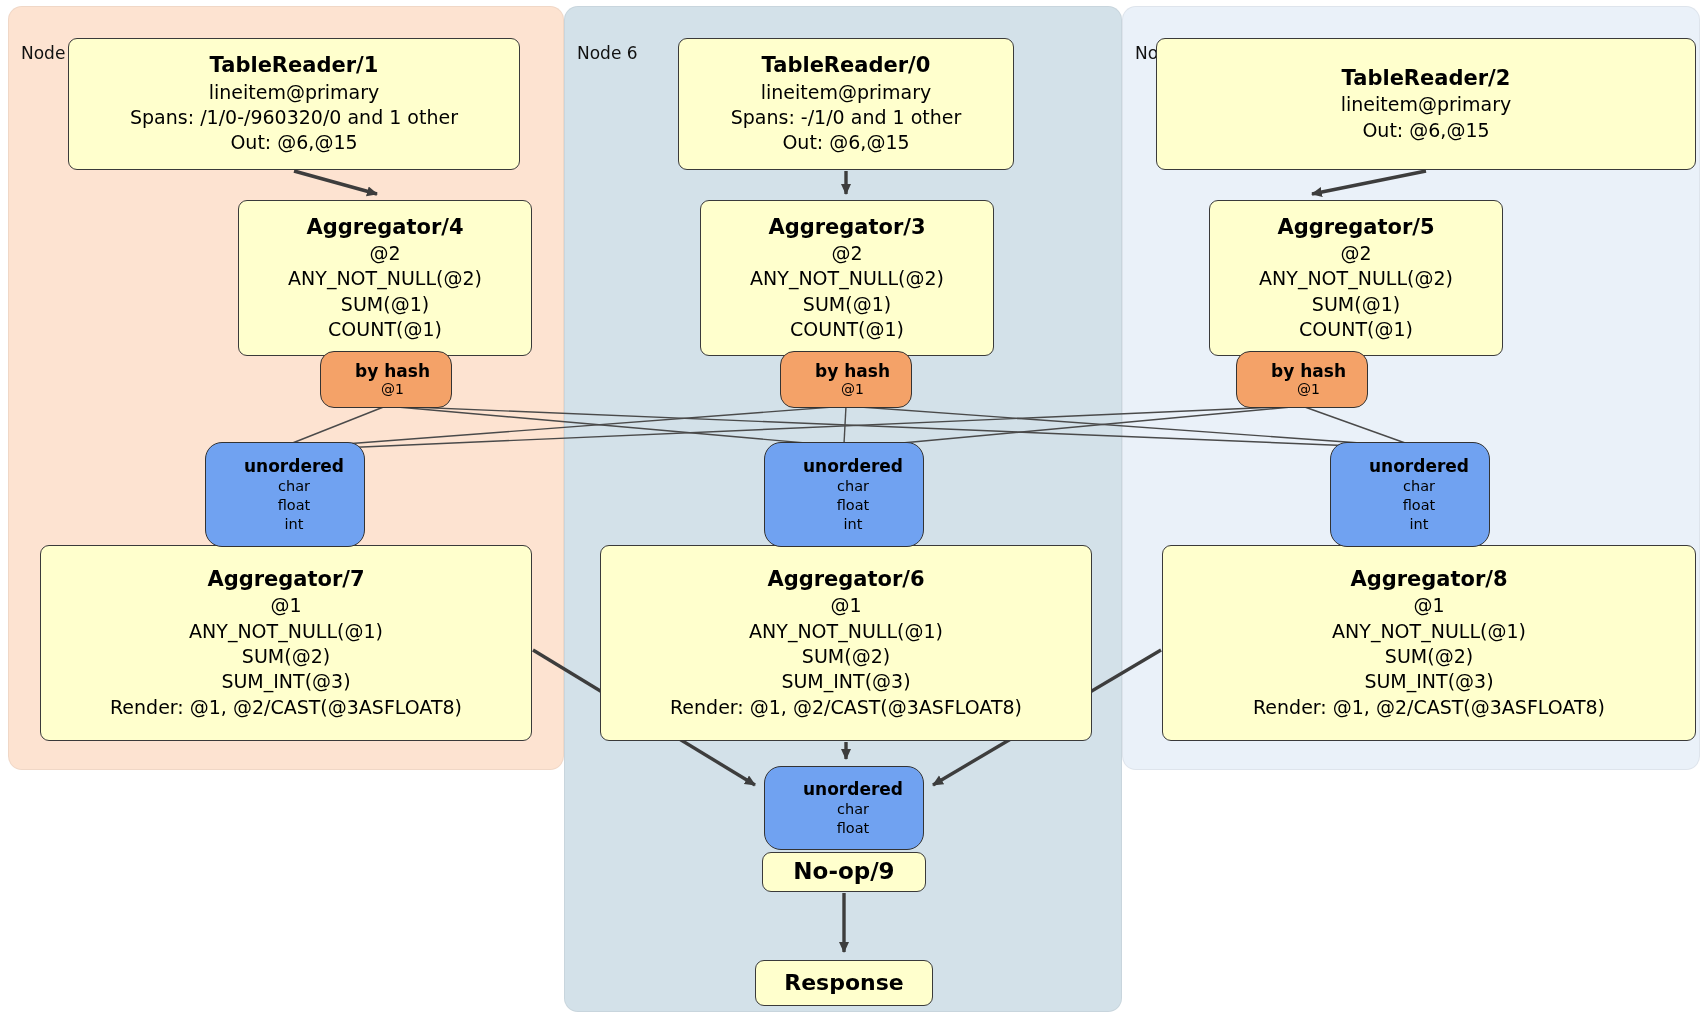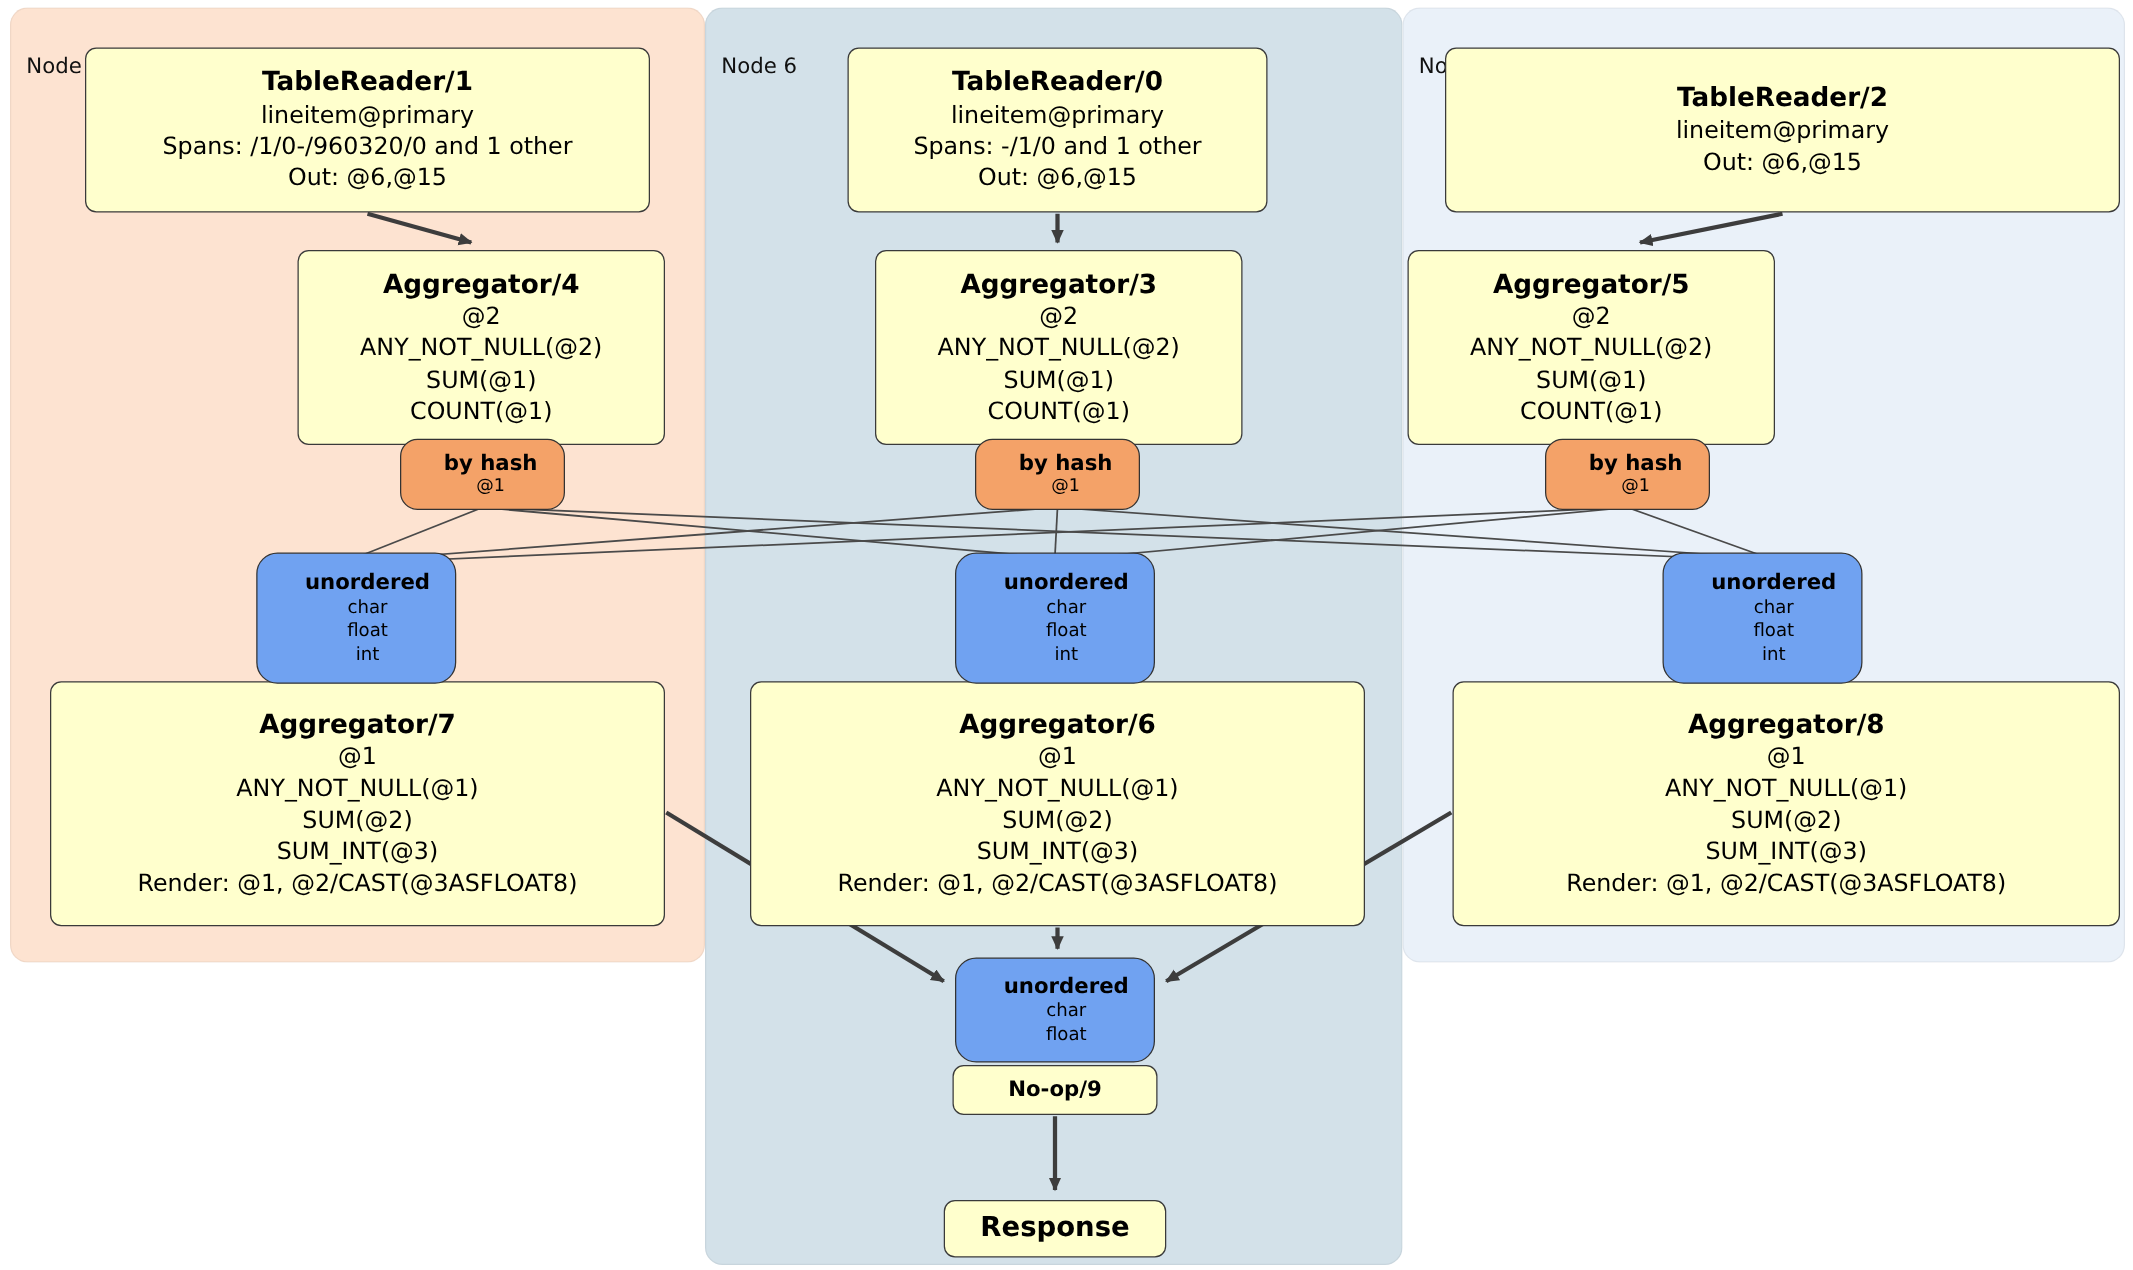--- a/index.html
+++ b/index.html
@@ -21,21 +21,21 @@
   .router{position:absolute;background:#f4a268;border:1.5px solid #333;border-radius:14px;
           display:flex;flex-direction:column;justify-content:center;align-items:center;
           text-align:center;z-index:4;box-sizing:border-box;padding-left:13px;}
   .r-title{font-weight:bold;font-size:17px;line-height:1.2;}
   .r-detail{font-size:14px;line-height:1.2;}
   .sync{position:absolute;background:#70a2f1;border:1.5px solid #333;border-radius:17px;
         display:flex;flex-direction:column;justify-content:center;align-items:center;
         text-align:center;z-index:4;box-sizing:border-box;padding-left:18px;}
   .s-title{font-weight:bold;font-size:17px;line-height:1.25;}
   .s-line{font-size:14.5px;line-height:1.3;}
-  .noop-box .box-title{font-size:17px;}
+  .noop-box .box-title{font-size:23px;}
   .resp-box .box-title{font-size:22px;}
 </style>
 </head>
 <body>
 
 <div class="canvas">
 
   <div class="region region-n3">
     <div class="region-label">Node 3</div>
   </div>
@@ -143,21 +143,21 @@
     <div class="box-line">SUM_INT(@3)</div>
     <div class="box-line">Render: @1, @2/CAST(@3ASFLOAT8)</div>
   </div>
 
   <div class="box" style="left:1156px;top:38px;width:540px;height:132px">
     <div class="box-title">TableReader/2</div>
     <div class="box-line">lineitem@primary</div>
     <div class="box-line">Out: @6,@15</div>
   </div>
 
-  <div class="box" style="left:1126px;top:200px;width:294px;height:156px">
+  <div class="box" style="left:1209px;top:200px;width:294px;height:156px">
     <div class="box-title">Aggregator/5</div>
     <div class="box-line">@2</div>
     <div class="box-line">ANY_NOT_NULL(@2)</div>
     <div class="box-line">SUM(@1)</div>
     <div class="box-line">COUNT(@1)</div>
   </div>
 
   <div class="router" style="left:1236px;top:351px;width:132px;height:57px">
     <div class="r-title">by hash</div>
     <div class="r-detail">@1</div>

